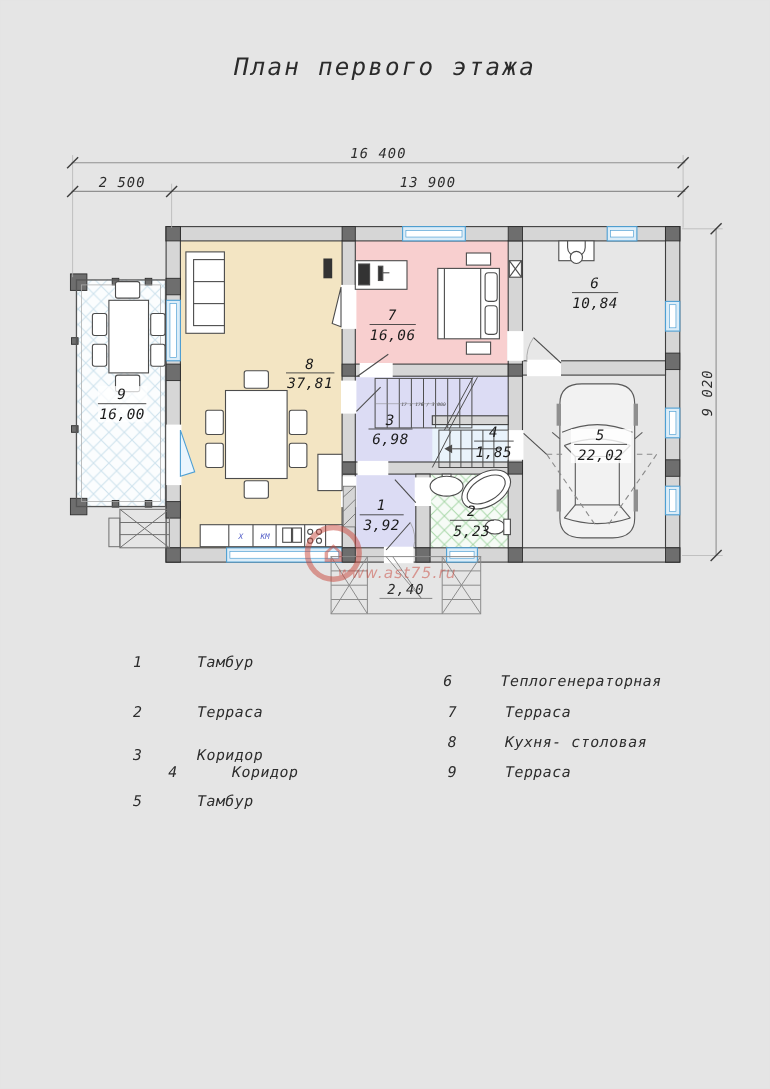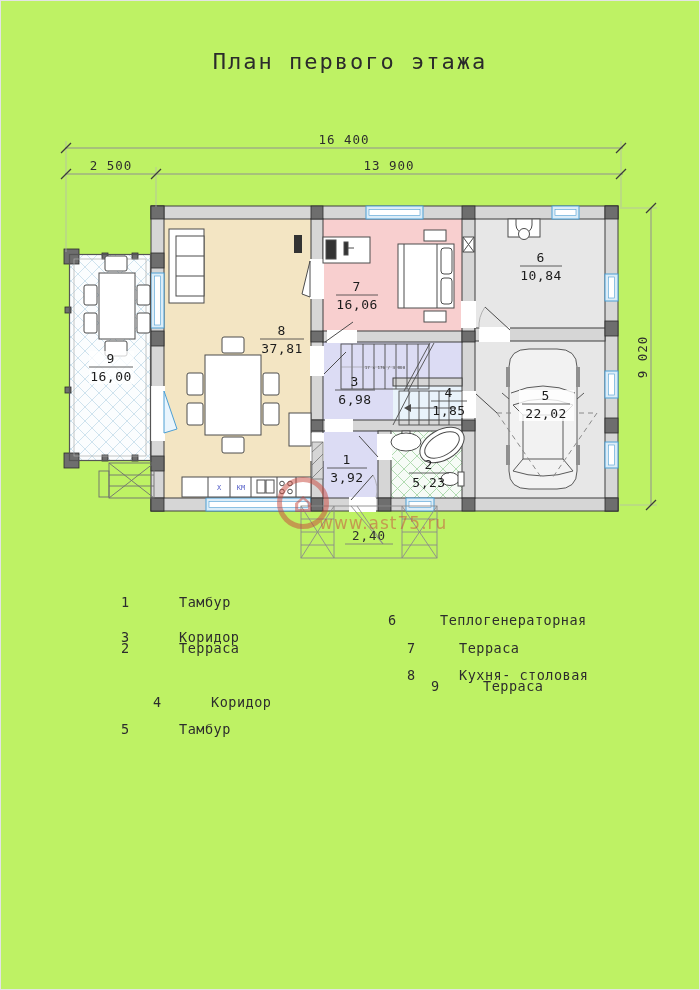--- a/index.html
+++ b/index.html
@@ -1,32 +1,32 @@
 <!DOCTYPE html>
 <html><head>
 <meta charset="utf-8">
 <style>
   html,body{margin:0;padding:0;background:#fff;}
-  .page{position:relative;width:700px;height:990px;background:#bef264;border:1px solid #e4e4e4;
-        box-sizing:border-box;font-family:"DejaVu Sans Mono", monospace;overflow:hidden;}
+  .page{position:relative;width:700px;height:990px;background:#e5e5e5;border:1px solid #e4e4e4;
+        box-sizing:border-box;font-family:"DejaVu Sans Mono", monospace;overflow:hidden;font-style:italic;}
   .title{position:absolute;top:48px;left:0;width:100%;text-align:center;font-size:22px;
          letter-spacing:2px;color:#2b2b2b;font-weight:500;}
   .plan-svg{position:absolute;left:0;top:0;z-index:1;}
   
   .legend-row{position:absolute;font-size:13.5px;color:#2d2d2d;letter-spacing:.5px;white-space:nowrap;}
   .lnum{display:inline-block;}
   .legend-row.lcol .lnum{width:58px;}
   .legend-row.rcol .lnum{width:52px;}
   
   .wm{position:absolute;left:252px;top:444px;width:240px;height:100px;opacity:.5;color:#c9473c;
       z-index:6;font-family:"DejaVu Sans", sans-serif;pointer-events:none;}
   .wm-circle{position:absolute;left:24px;top:32px;width:52px;height:52px;border:5px solid currentColor;
       border-radius:50%;box-sizing:border-box;text-align:center;line-height:42px;font-size:27px;font-weight:bold;}
   .wm-brand{position:absolute;left:64px;top:12px;font-size:56px;font-weight:bold;line-height:1;letter-spacing:-1px;}
-  .wm-url{position:absolute;left:66px;top:68px;font-size:17px;letter-spacing:1px;}
+  .wm-url{position:absolute;left:54px;top:68px;font-size:14px;letter-spacing:1px;}
   
   text{font-family:"DejaVu Sans Mono", monospace;}
   .dimtxt{font-size:12.5px;fill:#2e2e2e;text-anchor:middle;letter-spacing:1px;}
   .rnum{font-size:13px;fill:#1c1c1c;text-anchor:middle;letter-spacing:1px;}
   .rarea{font-size:13px;fill:#1c1c1c;text-anchor:middle;letter-spacing:.5px;}
   .tinytxt{font-size:4.2px;fill:#444;text-anchor:middle;}
   .ktxt{font-size:7px;fill:#5560c8;text-anchor:middle;}
 </style>
 </head>
 <body>
@@ -413,36 +413,36 @@
     <div class="wm-url">www.ast75.ru</div>
   </div>
 
   <div>
     <div class="legend-row lcol" style="left:120px;top:593px;">
       <span class="lnum">1</span><span>Тамбур</span>
     </div>
     <div class="legend-row lcol" style="left:120px;top:639px;">
       <span class="lnum">2</span><span>Терраса</span>
     </div>
-    <div class="legend-row lcol" style="left:120px;top:628px;">
+    <div class="legend-row lcol" style="left:120px;top:678px;">
       <span class="lnum">3</span><span>Коридор</span>
     </div>
     <div class="legend-row lcol" style="left:120px;top:693px;margin-left:32px;">
       <span class="lnum">4</span><span>Коридор</span>
     </div>
     <div class="legend-row lcol" style="left:120px;top:720px;">
       <span class="lnum">5</span><span>Тамбур</span>
     </div>
-    <div class="legend-row rcol" style="left:387px;top:611px;">
+    <div class="legend-row rcol" style="left:402px;top:611px;">
       <span class="lnum">6</span><span>Теплогенераторная</span>
     </div>
     <div class="legend-row rcol" style="left:406px;top:639px;">
       <span class="lnum">7</span><span>Терраса</span>
     </div>
     <div class="legend-row rcol" style="left:406px;top:666px;">
       <span class="lnum">8</span><span>Кухня- столовая</span>
     </div>
-    <div class="legend-row rcol" style="left:406px;top:677px;margin-left:24px;">
+    <div class="legend-row rcol" style="left:406px;top:693px;">
       <span class="lnum">9</span><span>Терраса</span>
     </div>
   </div>
 
 </div>
 
 </body></html>

